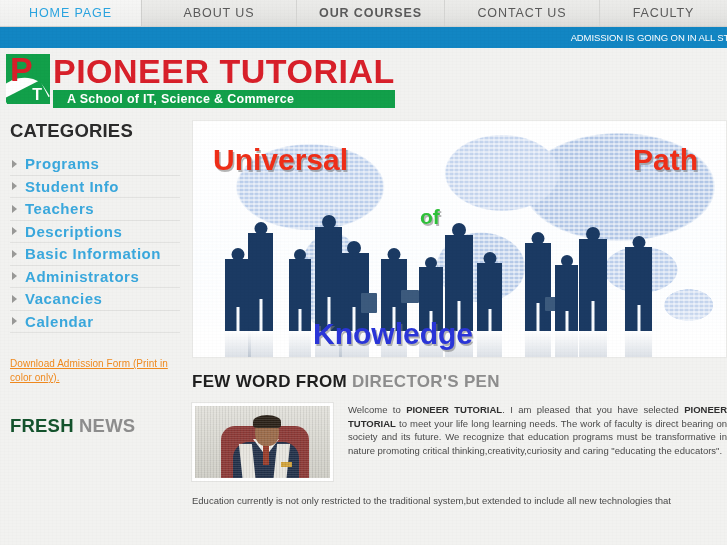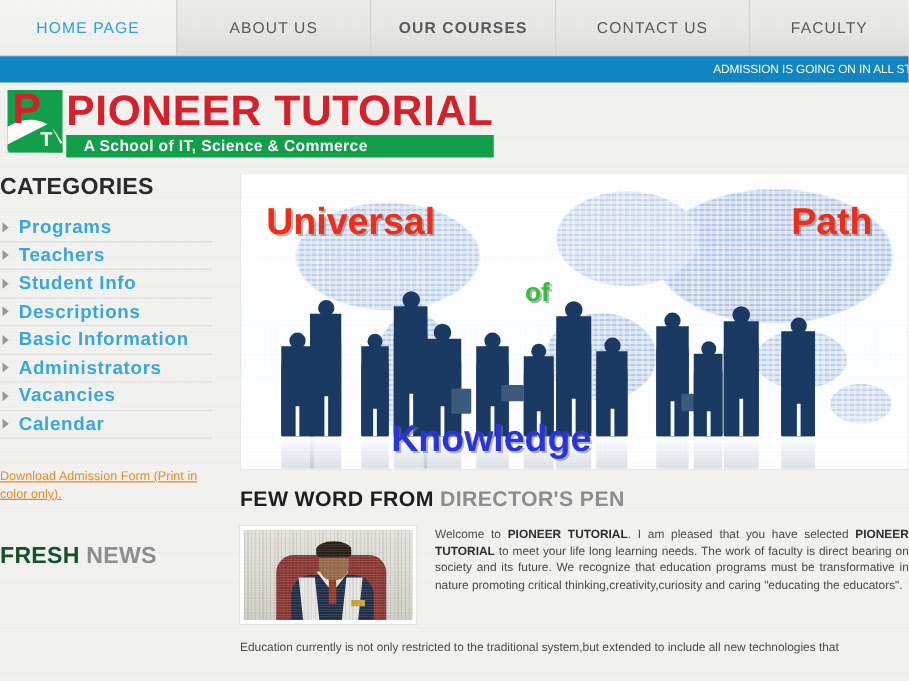--- a/index.html
+++ b/index.html
@@ -26,21 +26,21 @@
     z-index: 99;
     opacity: .55;
     background-image:
       repeating-linear-gradient(0deg, rgba(0,0,0,.018) 0 1px, transparent 1px 3px),
       repeating-linear-gradient(90deg, rgba(0,0,0,.015) 0 1px, transparent 1px 4px);
   }
 
   
   .topnav {
     position: relative;
-    height: 45px;
+    height: 27px;
     background: linear-gradient(180deg, #ececea 0%, #e6e6e4 55%, #dddddb 100%);
     display: flex;
     align-items: stretch;
     border-bottom: 1px solid #d0d0ce;
   }
   .nav-item {
     display: flex;
     align-items: center;
     justify-content: center;
     font-size: 12.5px;
@@ -168,21 +168,21 @@
   
   .page {
     display: flex;
     align-items: flex-start;
   }
 
   
   .sidebar {
     width: 192px;
     flex: none;
-    padding-left: 0px;
+    padding-left: 10px;
     padding-top: 4px;
   }
   .sec-title {
     font-size: 18.5px;
     font-weight: bold;
     color: #2b2b2b;
     letter-spacing: .2px;
     margin-bottom: 11px;
   }
   .cat-list { list-style: none; width: 170px; }
@@ -425,25 +425,25 @@
   <div class="sidebar">
     <div class="sec-title">CATEGORIES</div>
 
     <ul class="cat-list">
       <li class="cat-item">
         <span class="cat-arrow"></span>
         <span class="cat-label">Programs</span>
       </li>
       <li class="cat-item">
         <span class="cat-arrow"></span>
+        <span class="cat-label">Student Info</span>
+      </li>
+      <li class="cat-item">
+        <span class="cat-arrow"></span>
         <span class="cat-label">Teachers</span>
-      </li>
-      <li class="cat-item">
-        <span class="cat-arrow"></span>
-        <span class="cat-label">Student Info</span>
       </li>
       <li class="cat-item">
         <span class="cat-arrow"></span>
         <span class="cat-label">Descriptions</span>
       </li>
       <li class="cat-item">
         <span class="cat-arrow"></span>
         <span class="cat-label">Basic Information</span>
       </li>
       <li class="cat-item">

